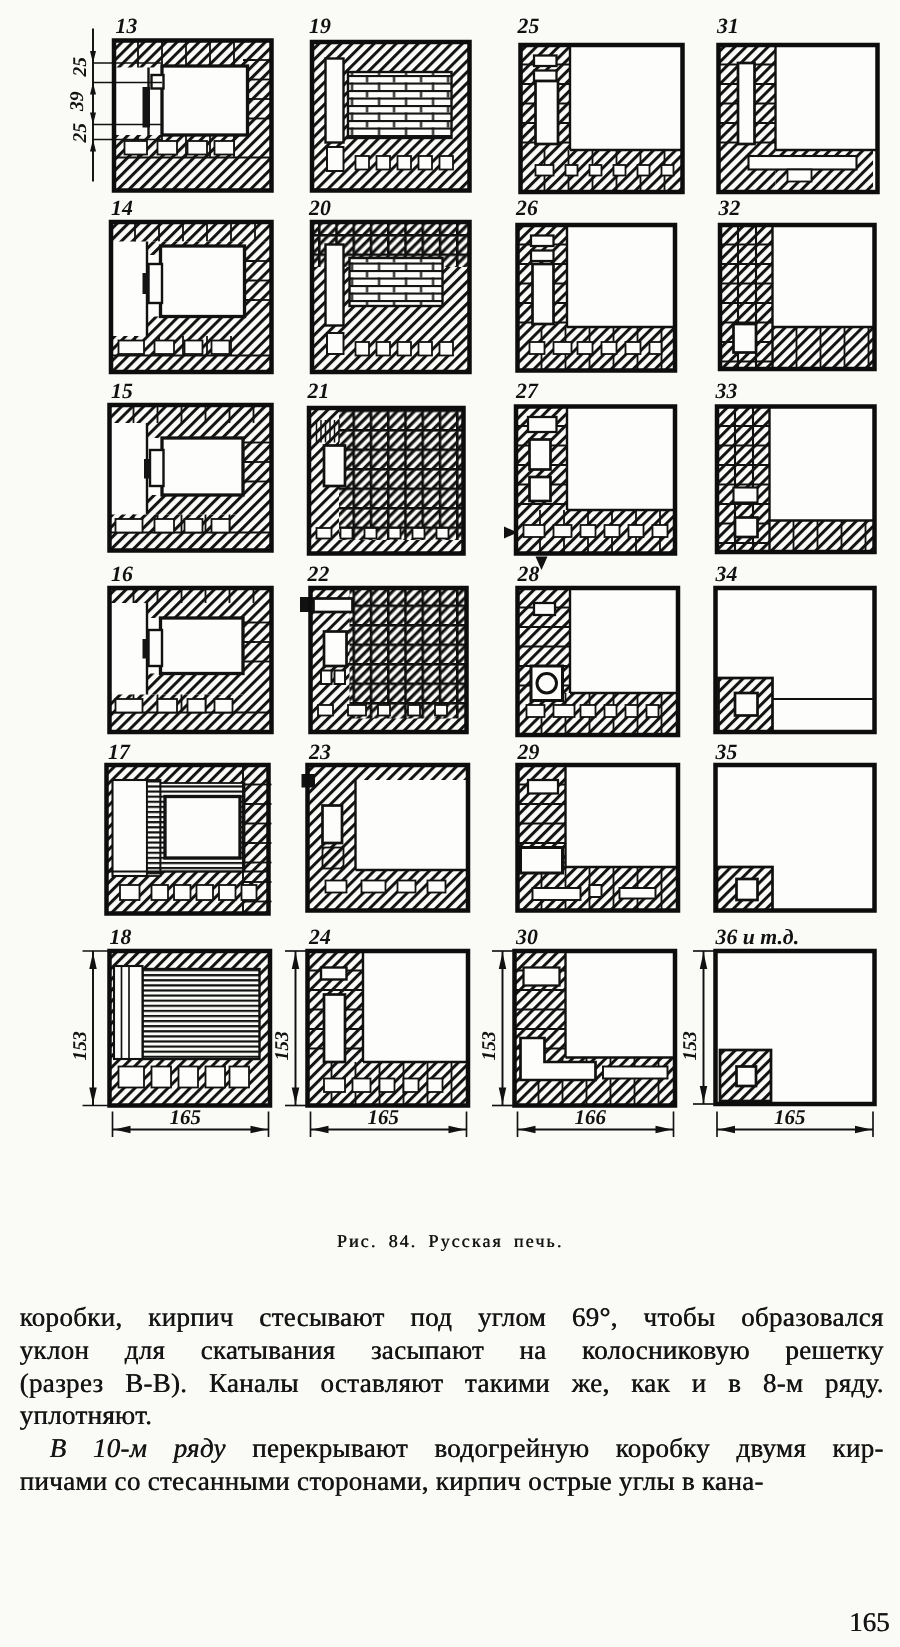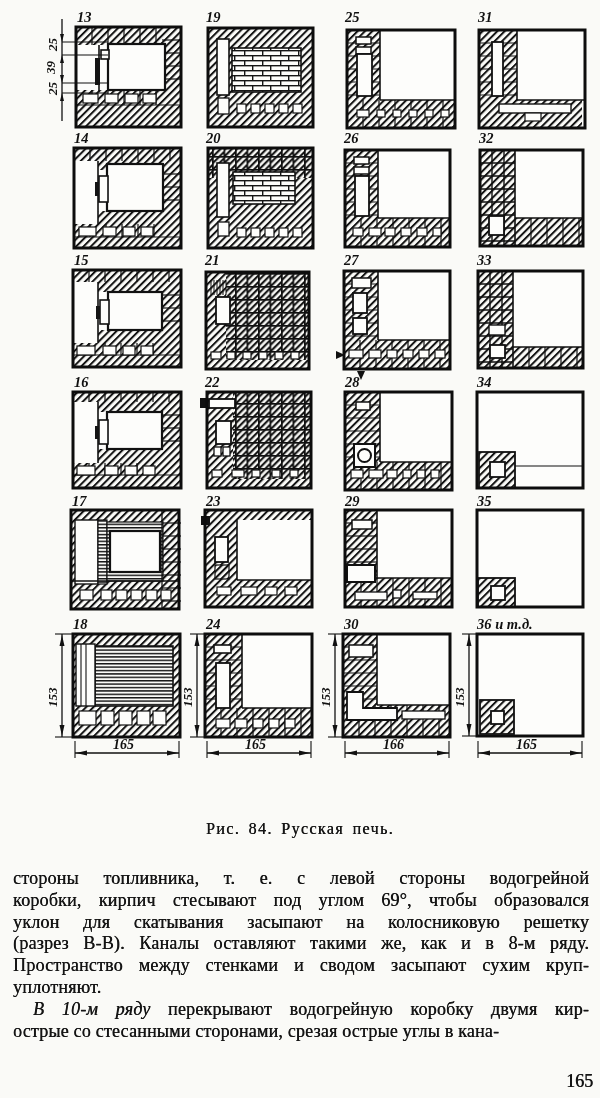--- a/index.html
+++ b/index.html
@@ -1,17 +1,17 @@
 <!DOCTYPE html>
 <html><head><meta charset="utf-8"><style>
 html,body{margin:0;padding:0}
 body{width:600px;height:1098px;background:#fafaf7;position:relative;overflow:hidden;
  font-family:"Liberation Serif",serif;color:#151515}
 #fig{position:absolute;left:5px;top:0}
-#cap{text-shadow:.35px 0 0 #151515;position:absolute;left:0;top:820px;width:600px;text-align:center;font-size:16px;letter-spacing:1.4px;word-spacing:3px}
+#cap{text-shadow:.35px 0 0 #151515;position:absolute;left:0;top:820px;width:600px;text-align:center;font-size:12px;letter-spacing:1.4px;word-spacing:3px}
 #txt{text-shadow:.35px 0 0 #151515;position:absolute;left:13px;top:868px;width:576px;font-size:18px;line-height:21.8px;letter-spacing:.2px}
 #txt .j{text-align:justify;text-align-last:justify}
 #txt .l{text-align:left}
 #txt .ind{text-indent:20px}
 #pg{text-shadow:.4px 0 0 #151515;position:absolute;right:7px;top:1071px;font-size:18px}
 </style></head><body>
 
 <div id="fig"><svg width="600" height="792" viewBox="0 0 600 792">
       <defs>
 <pattern id="ha" width="5.2" height="5.2" patternTransform="rotate(-45)" patternUnits="userSpaceOnUse">
@@ -658,22 +658,20 @@
         <line x1="577" y1="741" x2="577" y2="758" stroke="#111" stroke-width="1.1"></line>
         <path d="M485 750.5 L474 753 L485 755.5 Z" fill="#111"></path>
         <path d="M565 750.5 L576 753 L565 755.5 Z" fill="#111"></path>
         <text x="511" y="749" font-family="Liberation Serif" font-style="italic" font-weight="bold" font-size="14" fill="#111">165</text>
       </g>
     </svg></div>
 
 <div id="cap">Рис. 84. Русская печь.</div>
 
 <div id="txt">
-<div class="j">стороны топливника, т. е. с левой стороны водогрейной</div>
 <div class="j">коробки, кирпич стесывают под углом 69°, чтобы образовался</div>
 <div class="j">уклон для скатывания засыпают на колосниковую решетку</div>
 <div class="j">(разрез В-В). Каналы оставляют такими же, как и в 8-м ряду.</div>
-<div class="j">Пространство между стенками и сводом засыпают сухим круп-</div>
 <div class="l">уплотняют.</div>
 <div class="j ind"><i>В 10-м ряду</i> перекрывают водогрейную коробку двумя кир-</div>
-<div class="l">острые со стесанными сторонами, срезая острые углы в кана-</div>
+<div class="l">пичами со стесанными сторонами, кирпич острые углы в кана-</div>
 </div>
 
 <div id="pg">165</div>
 </body></html>

